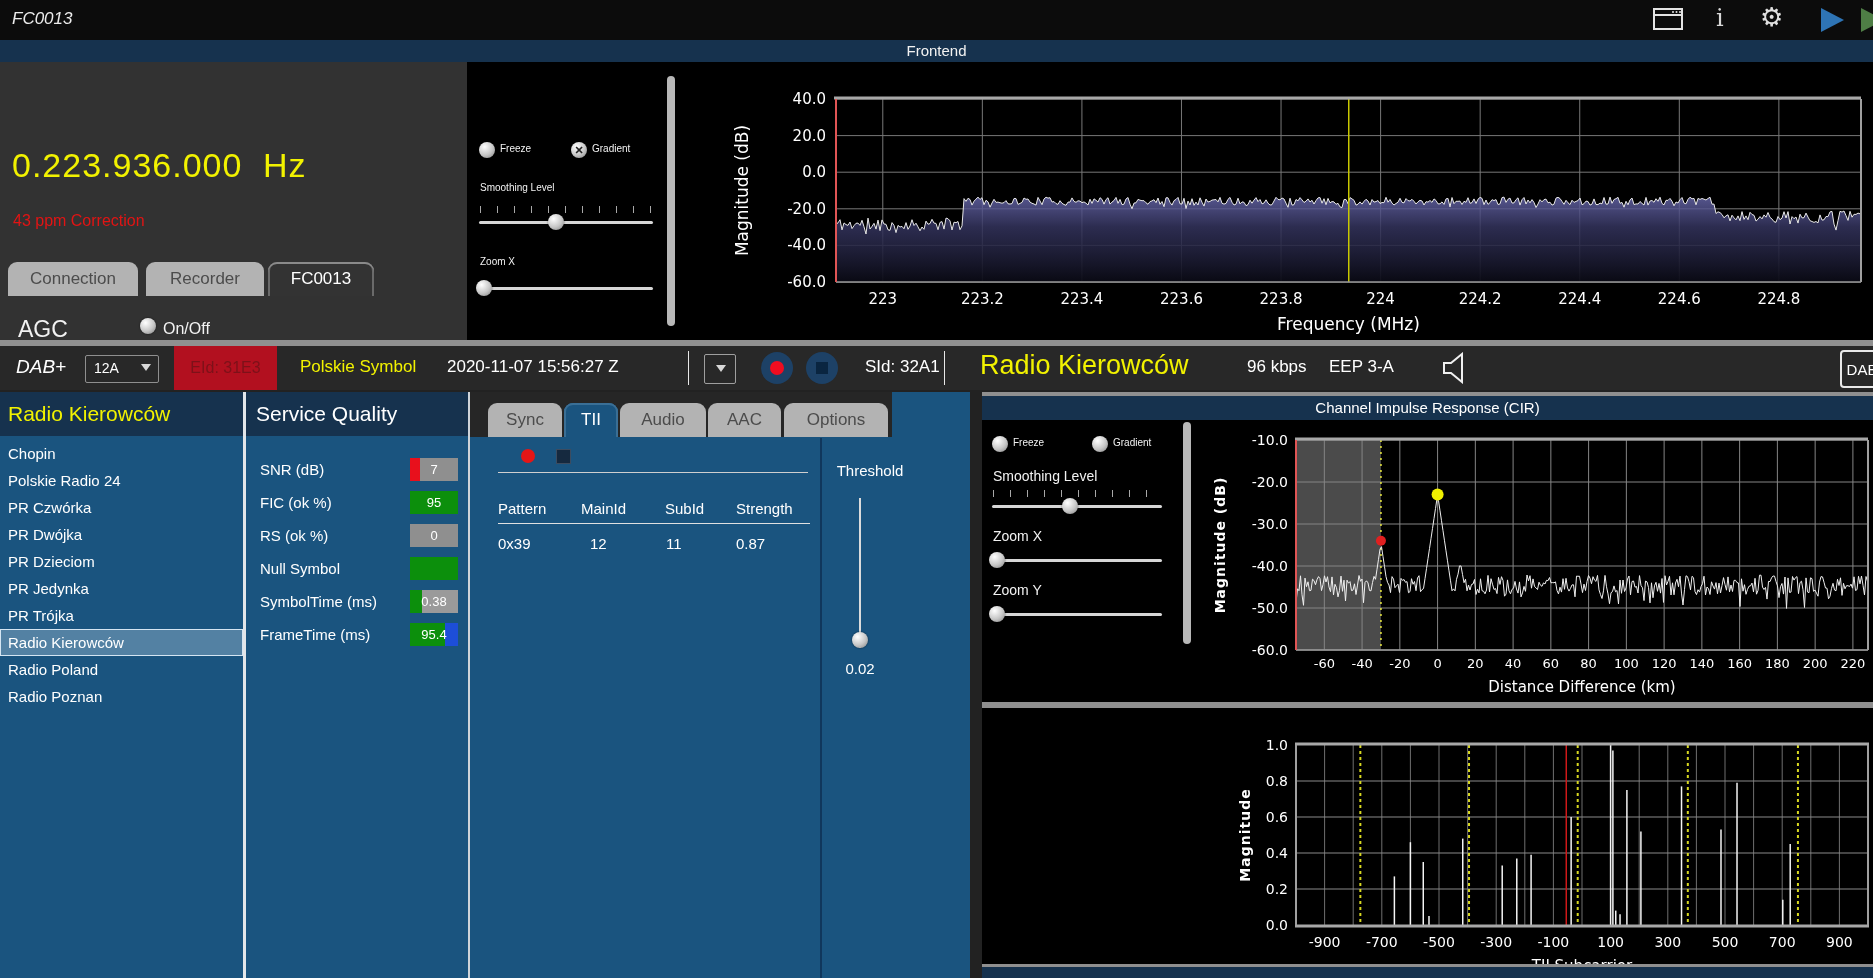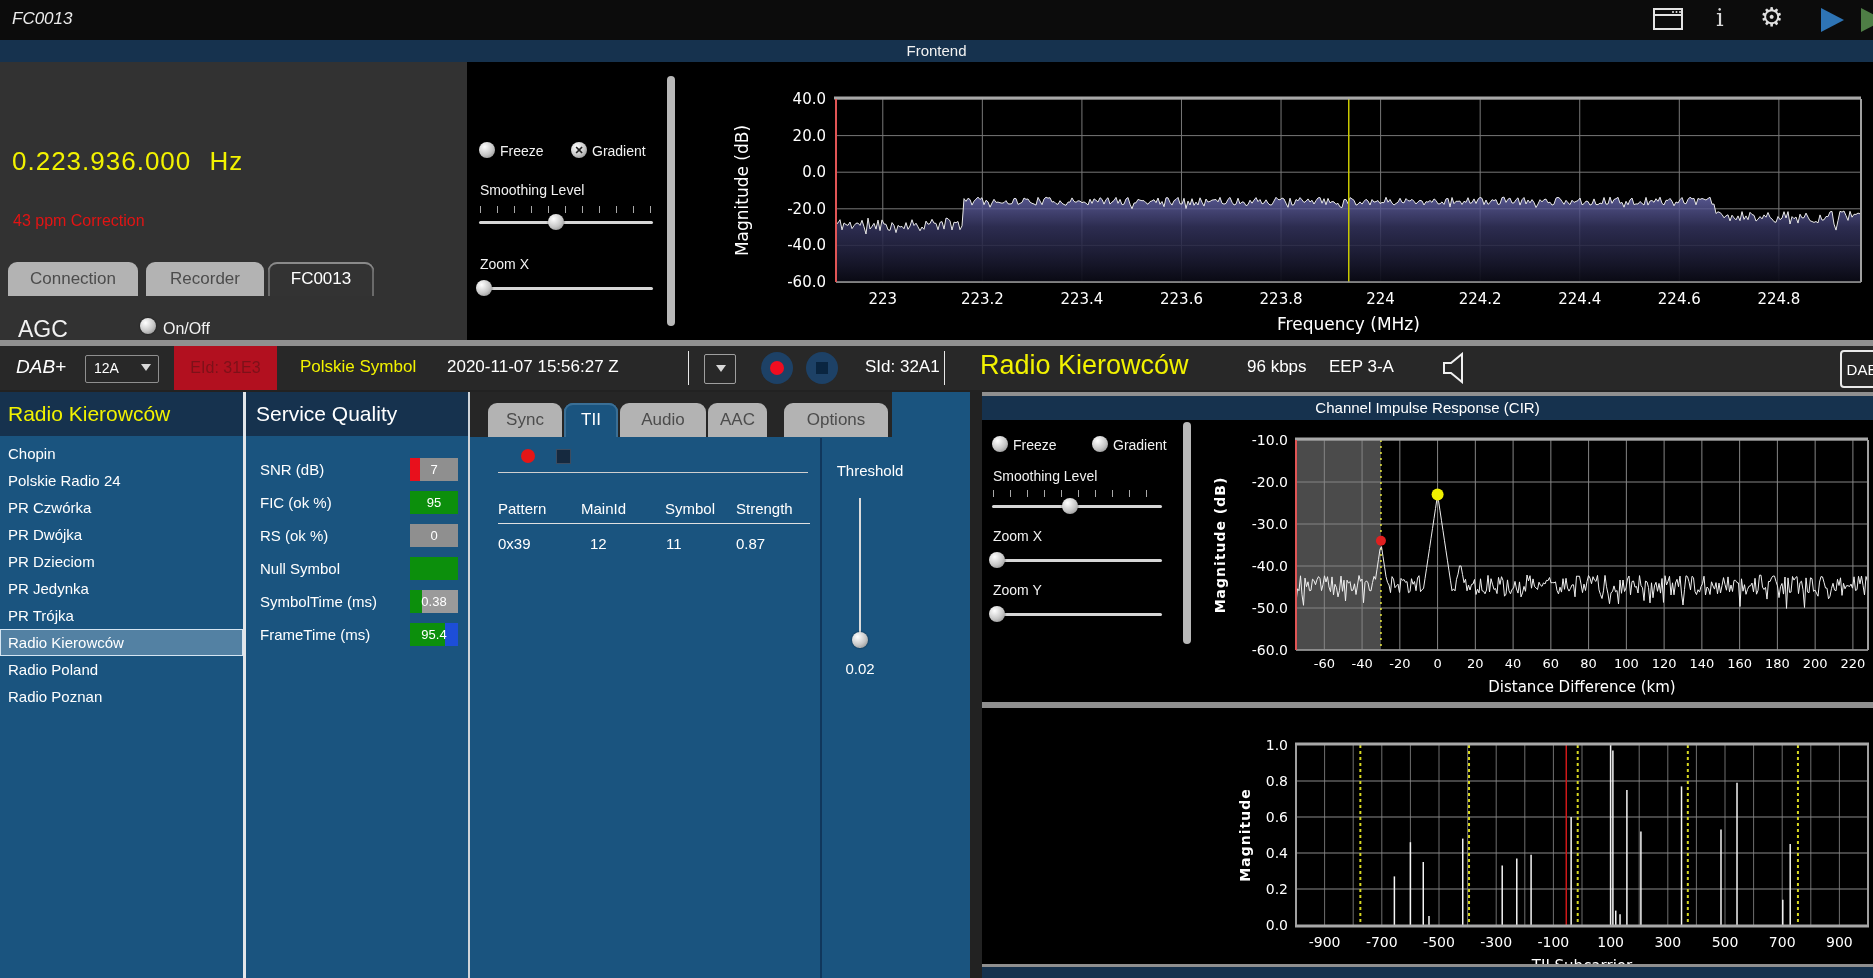--- a/index.html
+++ b/index.html
@@ -11,28 +11,28 @@
   .titlebar{position:absolute;left:0;top:0;width:1873px;height:40px;background:#0c0c0c;border-bottom:1px solid #3a3a3a;}
   .app-title{position:absolute;left:12px;top:9px;font-style:italic;font-size:17px;color:#ececec;}
   .tb-icon{position:absolute;top:6px;cursor:default;}
 
   
   .fe-band{position:absolute;left:0;top:40px;width:1873px;height:22px;background:#16324e;
            text-align:center;font-size:15px;line-height:22px;color:#f2f2f2;}
 
   .fe-row{position:absolute;left:0;top:62px;width:1873px;height:278px;background:#000;}
   .fe-left{position:absolute;left:0;top:0;width:467px;height:278px;background:#323232;}
-  .freq{position:absolute;left:12px;top:84px;font-size:26px;letter-spacing:1px;color:#f2f200;white-space:nowrap;}
+  .freq{position:absolute;left:12px;top:84px;font-size:34px;letter-spacing:1px;color:#f2f200;white-space:nowrap;}
   .corr{position:absolute;left:13px;top:150px;font-size:16px;color:#e11414;}
   .tab{position:absolute;height:34px;border-radius:9px 9px 0 0;background:#b3b3b3;color:#4c4c4c;
        text-align:center;font-size:17px;line-height:34px;cursor:pointer;}
   .tab.active-dark{background:#333333;color:#fff;box-shadow:inset 0 2px 0 #8a8a8a,inset 2px 0 0 #6a6a6a,inset -2px 0 0 #6a6a6a;}
   .tab.active-blue{background:#1a547f;color:#fff;box-shadow:inset 0 2px 0 #3a6f96,inset 2px 0 0 #3a6f96,inset -2px 0 0 #3a6f96;}
   .fe-label{font-size:23px;color:#f2f2f2;position:absolute;}
-  .small-label{font-size:14px;color:#f2f2f2;position:absolute;white-space:nowrap;}
+  .small-label{font-size:10px;color:#f2f2f2;position:absolute;white-space:nowrap;}
 
   .ball{width:16px;height:16px;border-radius:50%;
         background:radial-gradient(circle at 35% 30%,#ffffff,#c6c6c6 55%,#7e7e7e 100%);
         box-shadow:0 0 2px rgba(0,0,0,.6);}
   .radio{position:absolute;cursor:pointer;}
   .radio .mark{position:absolute;left:0;top:0;width:16px;height:16px;font-size:11px;font-weight:bold;
                color:#222;text-align:center;line-height:16px;}
 
   .slider{position:absolute;height:16px;cursor:pointer;}
   .slider .track{position:absolute;left:0;right:0;top:7px;height:3px;background:#d6d6d6;border-radius:2px;}
@@ -319,30 +319,30 @@
           <span class="bv">95.4</span>
         </div>
     </div>
     <div class="vdiv2"></div>
 
     <div class="tabs-panel">
       <div class="tab-strip-bg"></div>
       <div class="tab" style="left:18px;top:11px;width:74px;">Sync</div>
       <div class="tab active-blue" style="left:94px;top:11px;width:54px;">TII</div>
       <div class="tab" style="left:150px;top:11px;width:86px;">Audio</div>
-      <div class="tab" style="left:238px;top:11px;width:59px;">AAC</div>
+      <div class="tab" style="left:238px;top:11px;width:73px;">AAC</div>
       <div class="tab" style="left:314px;top:11px;width:104px;">Options</div>
 
       <div class="tii-rec-dot"></div>
       <div class="tii-stop-sq"></div>
       <div class="hline"></div>
 
       <div class="tt-cell" style="left:28px;top:108px;">Pattern</div>
       <div class="tt-cell" style="left:111px;top:108px;">MainId</div>
-      <div class="tt-cell" style="left:195px;top:108px;">Symbol</div>
+      <div class="tt-cell" style="left:195px;top:108px;">SubId</div>
       <div class="tt-cell" style="left:266px;top:108px;">Strength</div>
       <div class="t-underline"></div>
       <div class="tt-cell" style="left:28px;top:143px;">0x39</div>
       <div class="tt-cell" style="left:113px;top:143px;margin-left:7px;">12</div>
       <div class="tt-cell" style="left:196px;top:143px;">11</div>
       <div class="tt-cell" style="left:266px;top:143px;">0.87</div>
 
       <div class="vline-t"></div>
       <div class="thr-label">Threshold</div>
       <div class="thr-track"></div>

